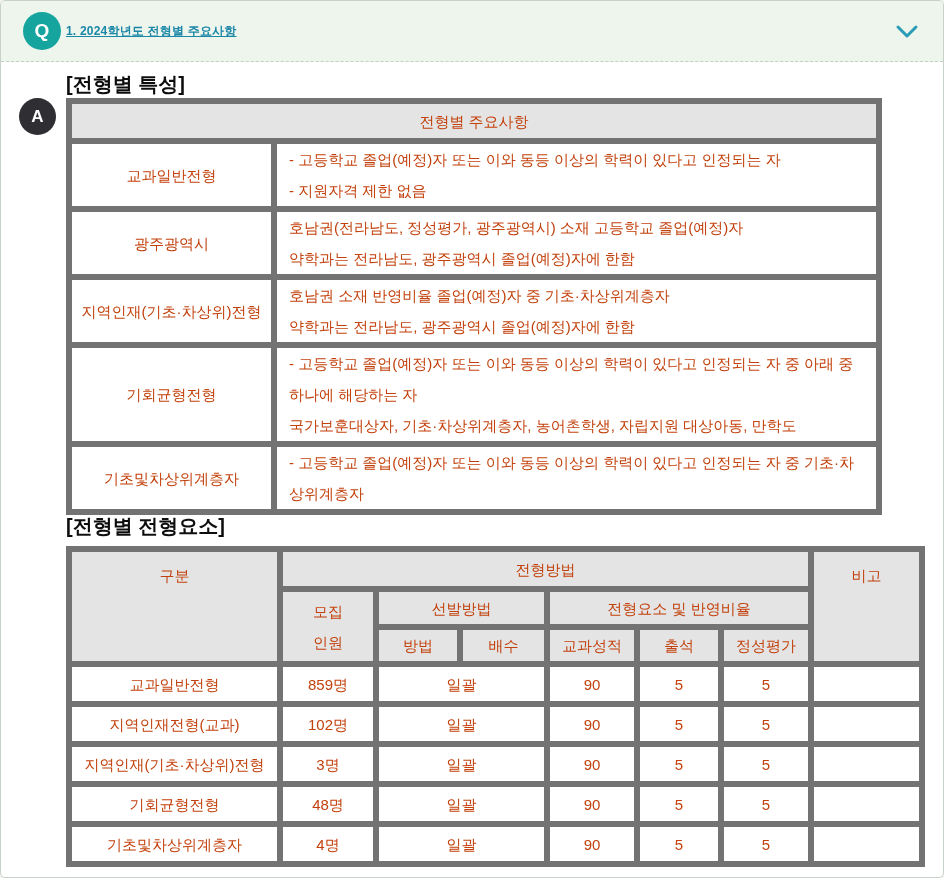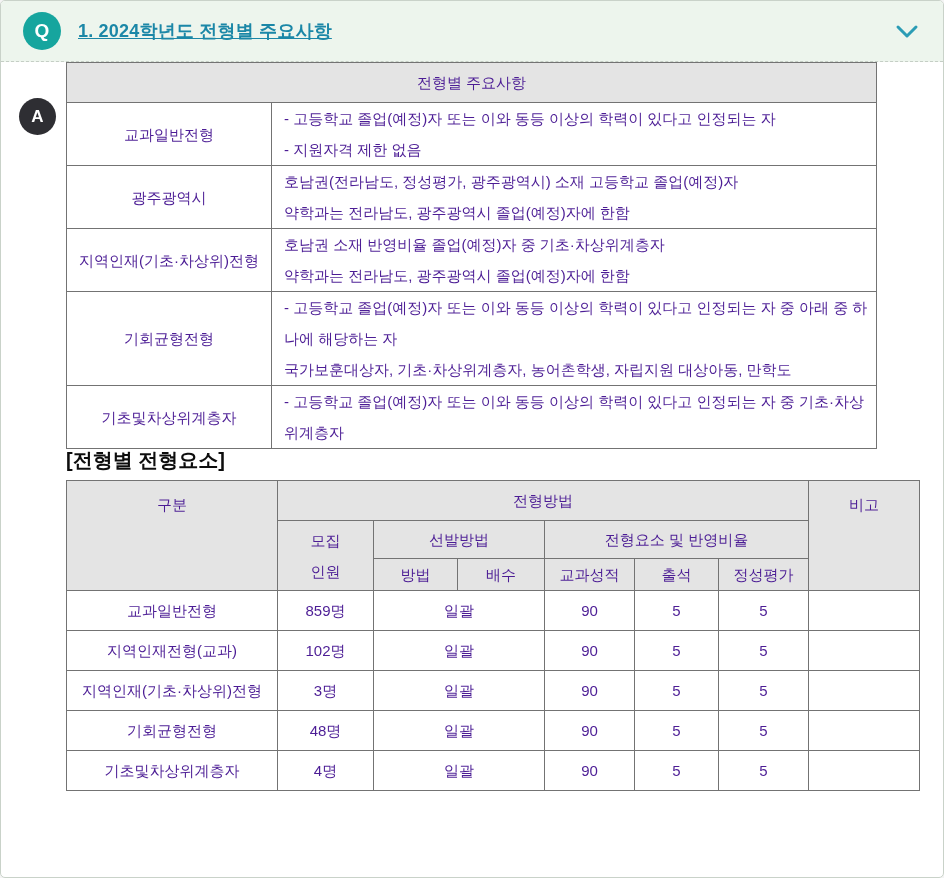--- a/index.html
+++ b/index.html
@@ -30,22 +30,22 @@
     width: 38px; height: 38px;
     border-radius: 50%;
     background: #16a59e;
     color: #ffffff;
     font-weight: bold;
     font-size: 19px;
     display: flex; align-items: center; justify-content: center;
     flex: 0 0 auto;
   }
   .q-title {
-    margin-left: 17px;
-    font-size: 18px;
+    margin-left: 5px;
+    font-size: 12px;
     font-weight: bold;
     color: #1b87a7;
     text-decoration: underline;
     letter-spacing: 0.2px;
   }
   .chevron { margin-left: auto; display: flex; align-items: center; }
 
   
   .a-badge {
     position: absolute;
@@ -65,24 +65,24 @@
     font-weight: bold;
     color: #0d0d0d;
     line-height: 23px;
   }
   .heading-1 { margin-top: 11px; margin-bottom: 2px; }
   .heading-2 { margin-bottom: 8px; }
 
   
   table { border-collapse: collapse; table-layout: fixed; }
   th, td {
-    border: 1px solid #737373;
+    border: 6px solid #737373;
     font-size: 15px;
     font-weight: normal;
-    color: #4c1d95;
+    color: #c2410c;
     line-height: 31px;
     vertical-align: middle;
   }
   .hdr { background: #e4e4e4; text-align: center; }
 
   
   .features-table { width: 810px; }
   .features-table .hdr-cell { height: 40px; }
   .features-table .type-cell { text-align: center; }
   .features-table .detail-cell {
@@ -117,20 +117,21 @@
       </svg>
     </span>
   </div>
 
   <div class="a-badge">
     <span>A</span>
   </div>
 
   <div class="content">
 
+    <div class="section-heading heading-1">[전형별 특성]</div>
 
     <table class="features-table">
       <colgroup>
           <col style="width:205px">
           <col style="width:605px">
         </colgroup>
       <tbody>
         <tr>
           <td class="hdr hdr-cell" colspan="2">전형별 주요사항</td>
         </tr>

